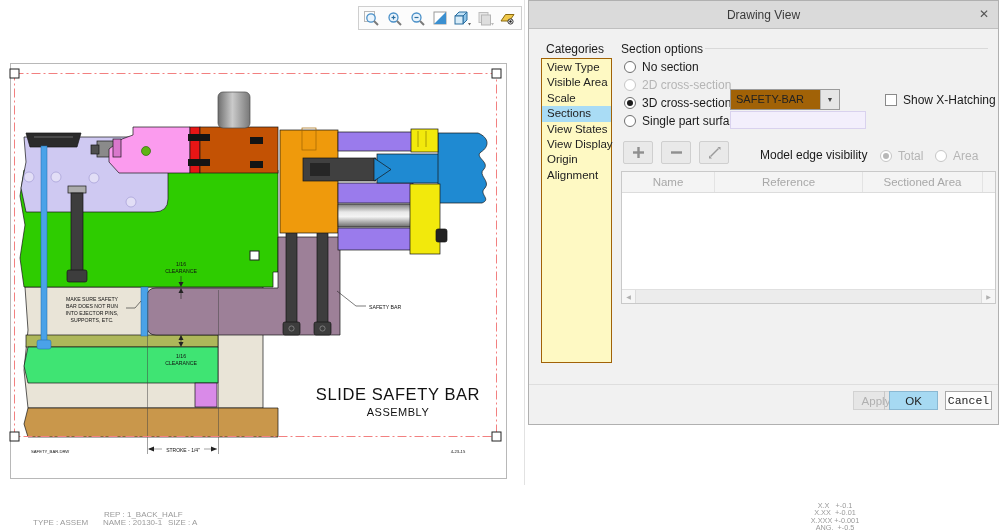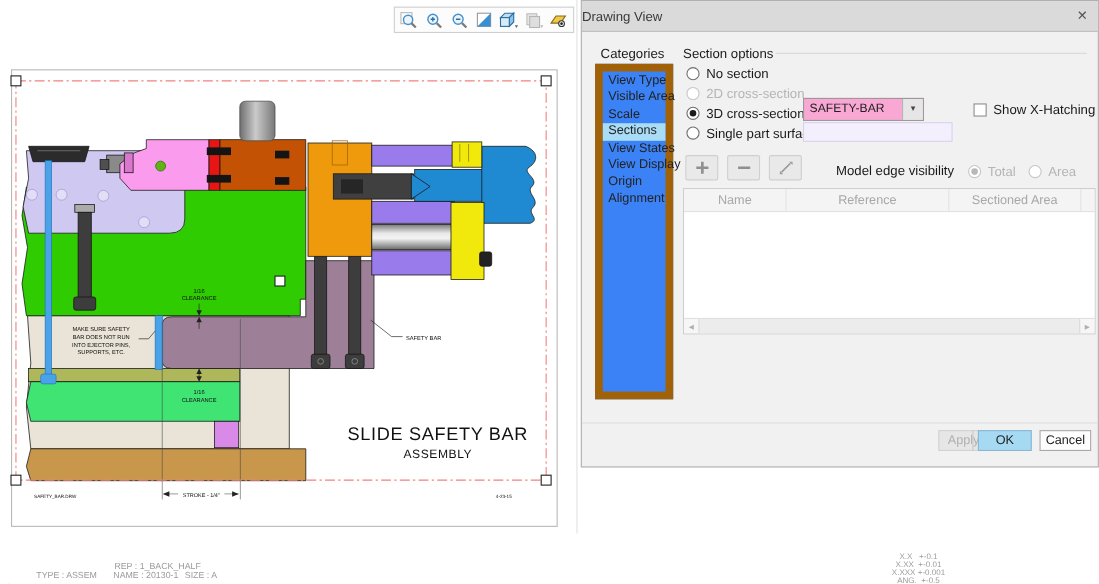--- a/index.html
+++ b/index.html
@@ -15,54 +15,54 @@
   #sheet-svg text{font-family:"Liberation Sans",sans-serif;fill:#111;}
   
   .status{font-size:8px;color:#9a9a9a;white-space:pre;}
   .tolblock{left:797px;top:485px;width:76px;text-align:center;margin-top:17px;}
   .tolblock div{font-size:7.3px;line-height:7.4px;color:#9a9a9a;white-space:pre;}
   .win-edge{left:524px;top:0;width:1px;height:485px;background:#e2e2e2;}
   
   .dialog{left:528px;top:0;width:471px;height:425px;background:#f1f1f1;border:1px solid #b0b0b0;
           box-sizing:border-box;font-size:12px;color:#1a1a1a;}
   .dlg-title{position:absolute;left:0;top:0;right:0;height:27px;background:#dadada;border-bottom:1px solid #bfbfbf;
-             display:flex;align-items:center;justify-content:flex-start;font-size:12px;color:#3a3a3a;}
+             display:flex;align-items:center;justify-content:center;font-size:12px;color:#3a3a3a;}
   .dlg-close{position:absolute;right:9px;top:6px;font-size:12px;color:#555;cursor:pointer;line-height:14px;}
   .cats-label{left:17px;top:41px;}
-  .cats-list{left:12px;top:57px;width:71px;height:305px;background:#3b82f6;border:7px solid #a16207;padding-top:1px;box-sizing:border-box;}
+  .cats-list{left:12px;top:57px;width:71px;height:305px;background:#fef9c3;border:1px solid #a16207;padding-top:1px;box-sizing:border-box;}
   .cat-item{font-size:11.5px;line-height:15.4px;padding:0 5px;white-space:nowrap;cursor:pointer;color:#222;}
   .cat-item.sel{background:#a9dcf5;}
   .sec-label{left:92px;top:41px;}
   .sec-rule{left:176px;right:10px;top:47px;border-top:1px solid #d9d9d9;height:0;}
   .optrow{display:flex;align-items:center;gap:6px;height:15px;}
   .radio{width:12px;height:12px;border:1px solid #6f6f6f;border-radius:50%;background:#fff;box-sizing:border-box;flex:0 0 auto;}
   .radio.checked::after{content:"";display:block;width:6px;height:6px;margin:2px;border-radius:50%;background:#1a1a1a;}
   .radio.dis{border-color:#c6c6c6;}
   .radio.dis.checked::after{background:#b8b8b8;}
   .gray{color:#b5b5b5;}
-  .dropdown{left:201px;top:88px;width:110px;height:21px;background:#f9a8d4;border:1px solid #9a9a9a;display:flex;box-sizing:border-box;cursor:pointer;}
+  .dropdown{left:201px;top:88px;width:110px;height:21px;background:#a16207;border:1px solid #9a9a9a;display:flex;box-sizing:border-box;cursor:pointer;}
   .dropdown .val{flex:1;font-size:11px;padding:3px 0 0 5px;color:#222;}
   .dropdown .arrow{width:18px;background:#e6e6e6;border-left:1px solid #b5b5b5;display:flex;align-items:center;justify-content:center;font-size:7px;color:#444;}
   .checkbox{width:12px;height:12px;border:1px solid #8a8a8a;background:#fff;box-sizing:border-box;flex:0 0 auto;}
   .lavfield{left:201px;top:110px;width:136px;height:18px;background:#f3effc;border:1px solid #d9d2ee;box-sizing:border-box;}
   .sqbtn{top:140px;width:30px;height:23px;background:#e9e9e9;border:1px solid #cfcfcf;border-radius:2px;
          display:flex;align-items:center;justify-content:center;cursor:pointer;box-sizing:border-box;}
   .tbl{left:92px;top:170px;width:375px;height:133px;background:#fff;border:1px solid #c9c9c9;box-sizing:border-box;
        display:flex;flex-direction:column;}
   .tbl-head{height:20px;background:#f4f4f4;border-bottom:1px solid #dcdcdc;display:flex;}
   .tbl-head .hc{font-size:11.5px;color:#a8a8a8;display:flex;align-items:center;justify-content:center;border-right:1px solid #e3e3e3;box-sizing:border-box;}
   .tbl-body{flex:1;background:#fff;}
   .hscroll{height:13px;border-top:1px solid #e0e0e0;background:#f6f6f6;display:flex;align-items:stretch;}
   .hs-arrow{width:13px;display:flex;align-items:center;justify-content:center;font-size:6px;color:#b0b0b0;cursor:pointer;}
   .hs-thumb{flex:1;background:#ececec;border-left:1px solid #dcdcdc;border-right:1px solid #dcdcdc;cursor:pointer;}
   .foot-rule{left:0;right:0;top:383px;border-top:1px solid #dedede;height:0;}
   .btn{top:390px;height:19px;font-size:11.5px;display:flex;align-items:center;justify-content:center;box-sizing:border-box;cursor:pointer;}
   .btn-apply{left:304px;width:46px;background:#e6e6e6;border:1px solid #d2d2d2;color:#b0b0b0;margin-left:20px;}
   .btn-ok{left:360px;width:49px;border:1px solid #8ab8d2;color:#222;}
-  .btn-cancel{left:416px;width:47px;background:#fdfdfd;border:1px solid #a8a8a8;color:#222;}
+  .btn-cancel{left:416px;width:47px;background:#fdfdfd;border:1px solid #a8a8a8;color:#222;font-family:Liberation Mono, monospace;}
   .btn-sep{left:355px;top:390px;width:1px;height:19px;background:#c8c8c8;}
 </style>
 </head>
 <body>
 
 <div class="abs win-edge"></div>
 
 <div class="abs toolbar">
   <span class="tb-icon">
     <svg width="17" height="17">

